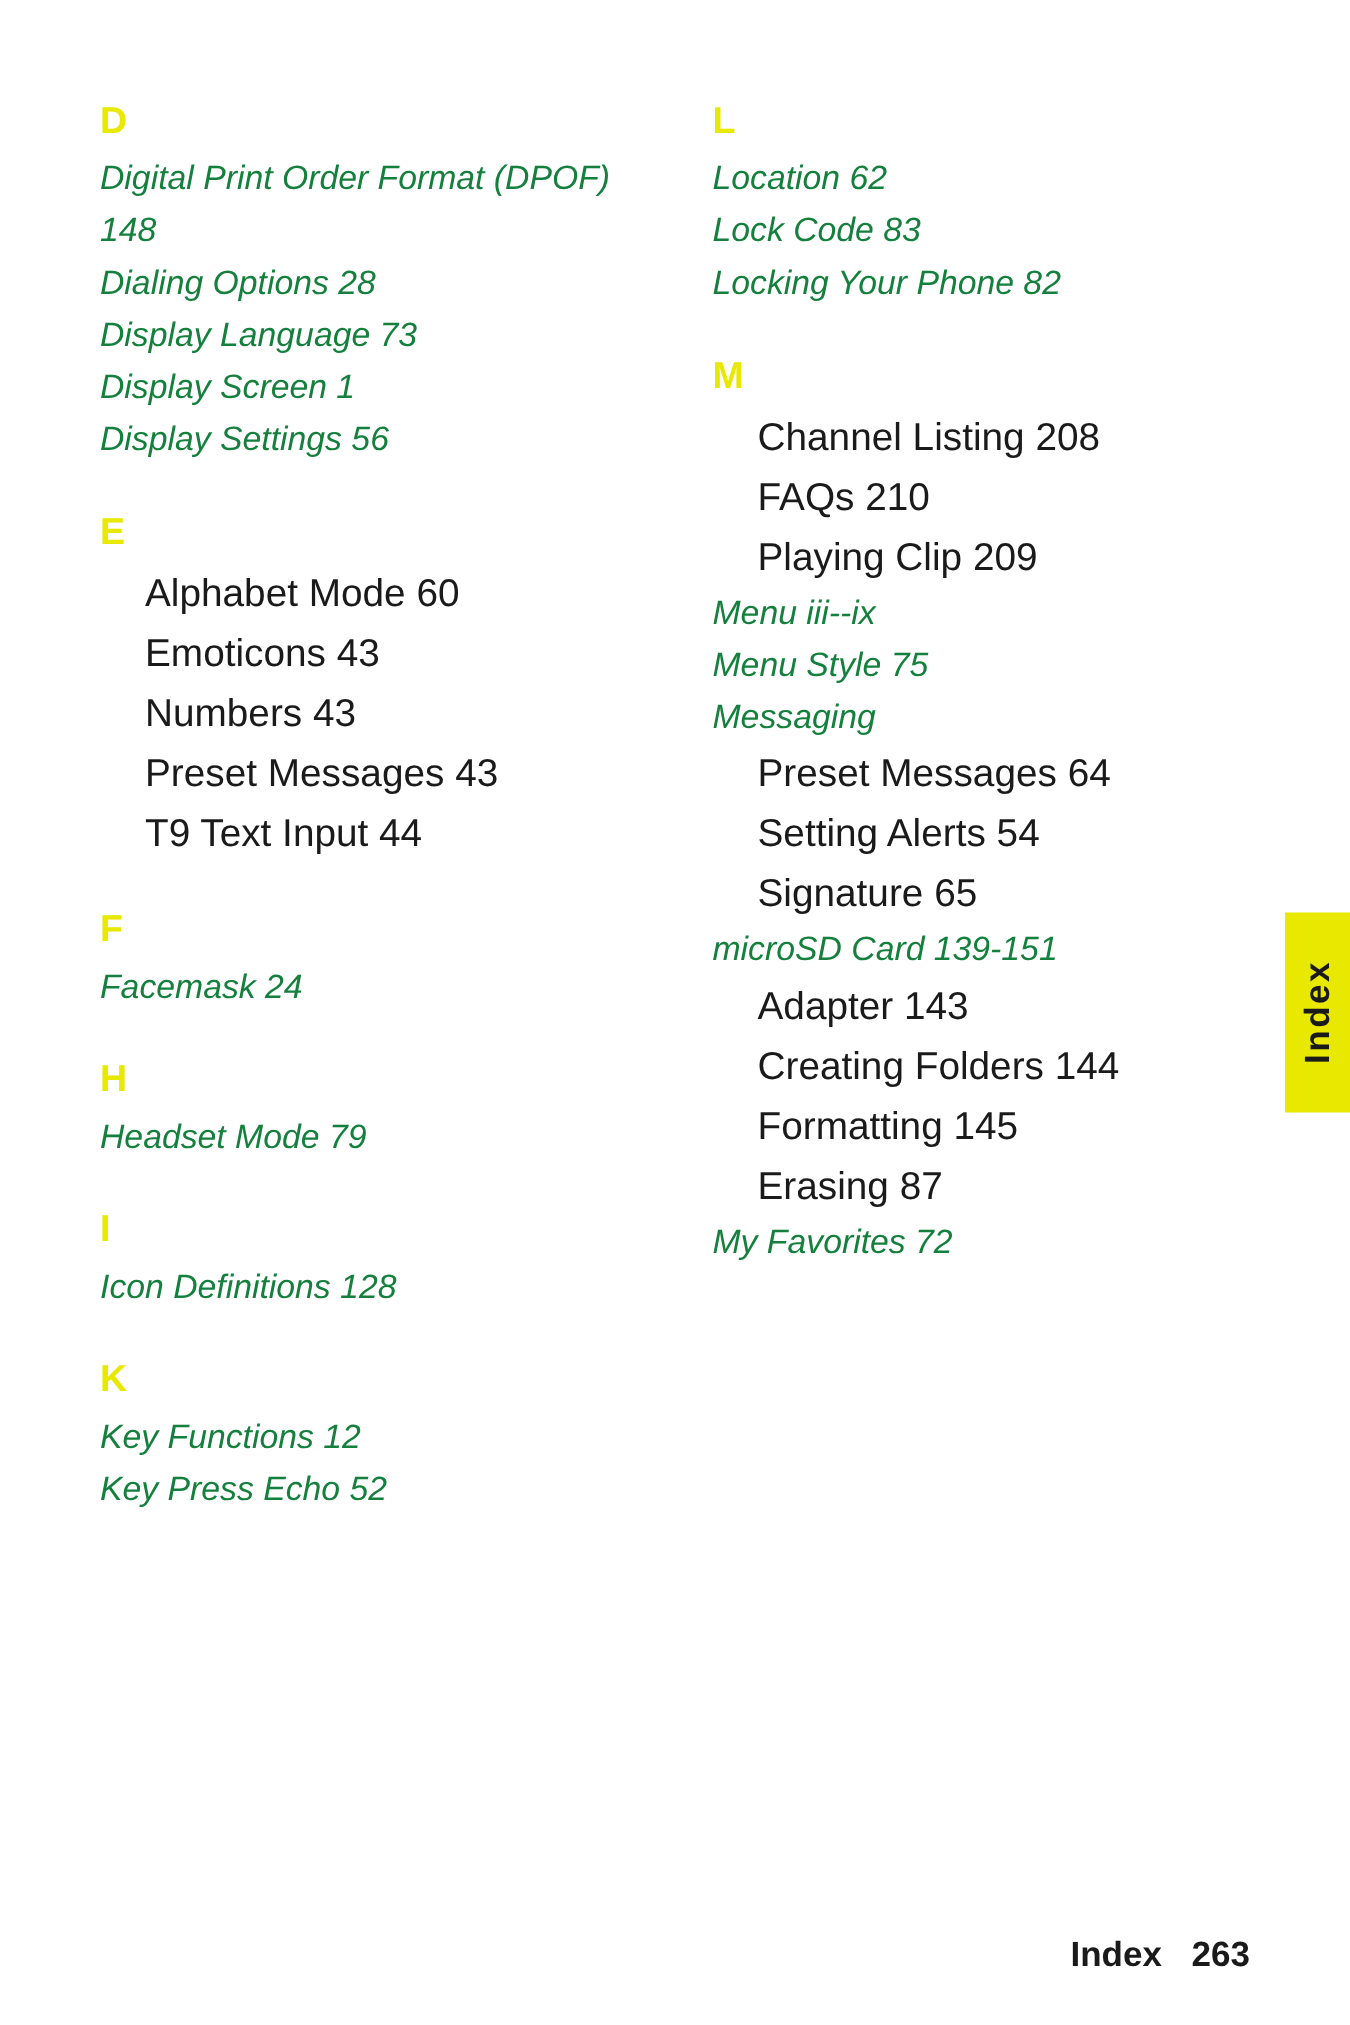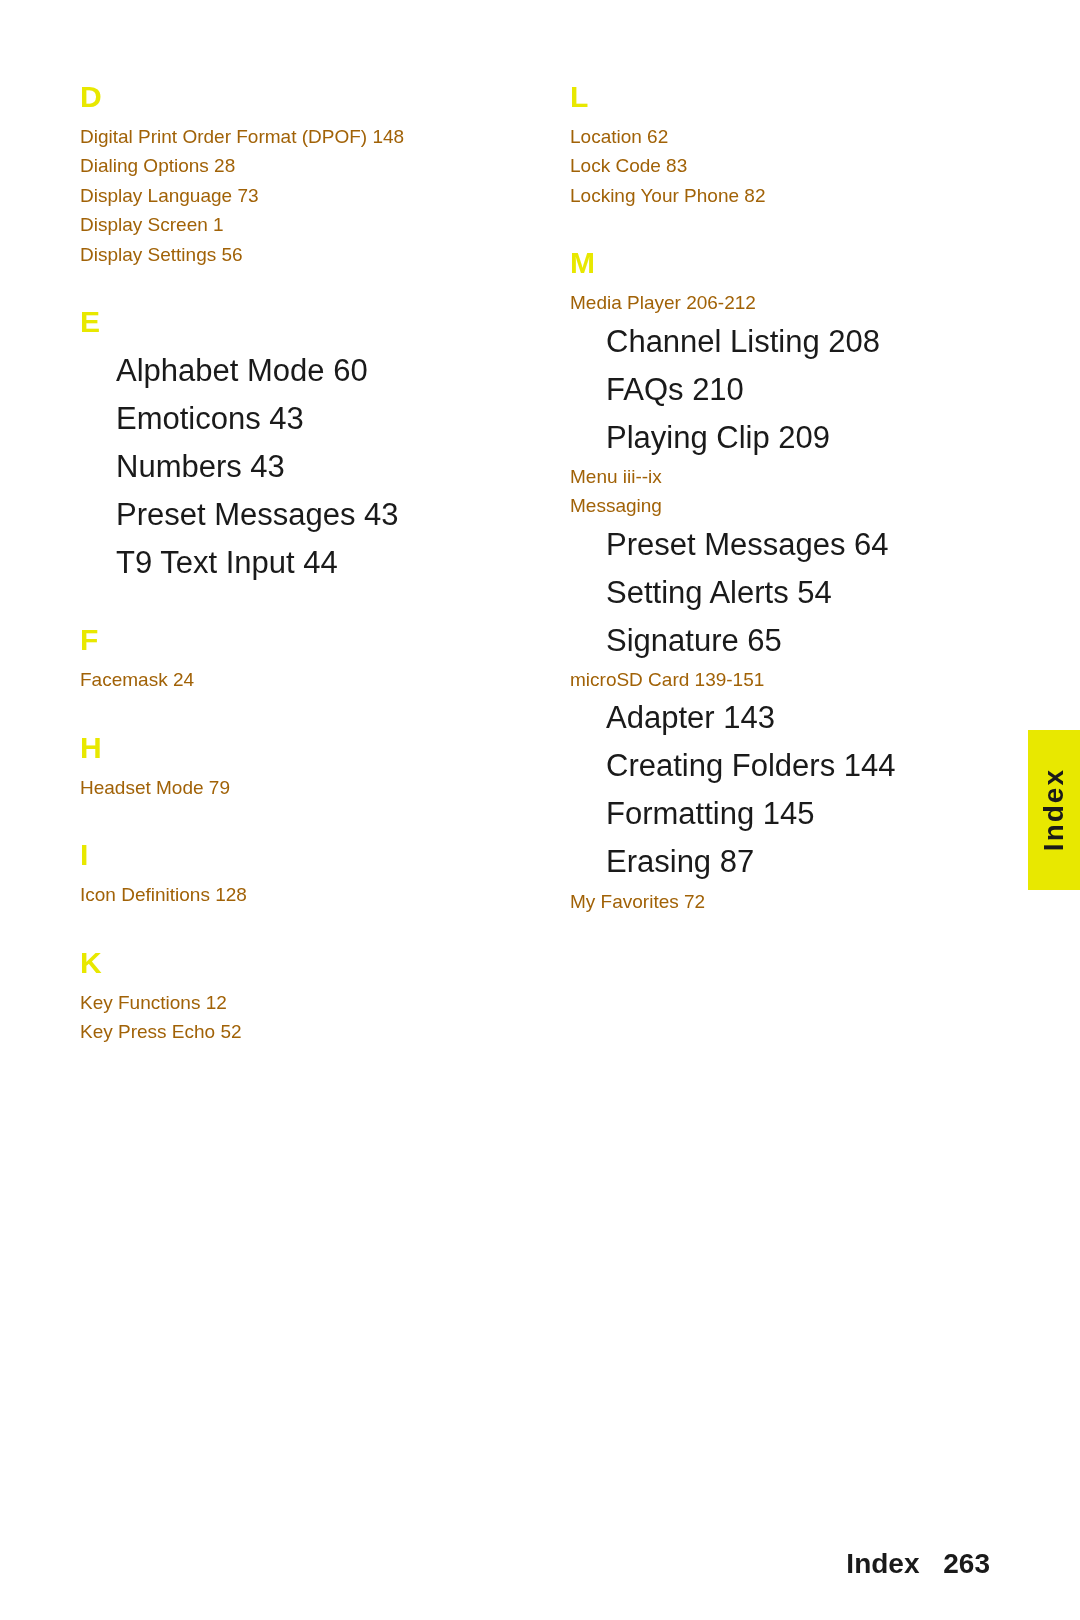--- a/index.html
+++ b/index.html
@@ -47,23 +47,24 @@
 
     .section-letter {
       color: #e8e800;
       font-weight: bold;
       font-size: 30px;
       margin-bottom: 8px;
       display: block;
     }
 
     .index-entry {
-      font-size: 19px;
+      font-size: 27px;
       line-height: 1.55;
-      color: #a16207;
+      color: #15803d;
+      font-style: italic;
     }
 
     .index-entry-indented {
       font-size: 31px;
       line-height: 1.55;
       color: #1a1a1a;
       padding-left: 36px;
     }
 
     .side-tab {
@@ -84,21 +85,21 @@
       transform: rotate(180deg);
       font-size: 28px;
       font-weight: bold;
       color: #1a1a1a;
       letter-spacing: 2px;
     }
 
     .footer {
       position: absolute;
       bottom: 40px;
-      right: 90px;
+      right: 80px;
       font-size: 28px;
       font-weight: bold;
       color: #1a1a1a;
     }
 
     .footer-page {
       margin-left: 16px;
     }
   </style>
 </head>
@@ -144,25 +145,25 @@
 
   <div class="right-column">
   <div class="section">
         <span class="section-letter">L</span>
         <div class="index-entry">Location 62</div>
         <div class="index-entry">Lock Code 83</div>
         <div class="index-entry">Locking Your Phone 82</div>
       </div>
       <div class="section">
         <span class="section-letter">M</span>
-        <div class="index-entry">Media Player 206-212</div>
         <div class="index-entry-indented">Channel Listing 208</div>
         <div class="index-entry-indented">FAQs 210</div>
         <div class="index-entry-indented">Playing Clip 209</div>
         <div class="index-entry">Menu iii--ix</div>
+        <div class="index-entry">Menu Style 75</div>
         <div class="index-entry">Messaging</div>
         <div class="index-entry-indented">Preset Messages 64</div>
         <div class="index-entry-indented">Setting Alerts 54</div>
         <div class="index-entry-indented">Signature 65</div>
         <div class="index-entry">microSD Card 139-151</div>
         <div class="index-entry-indented">Adapter 143</div>
         <div class="index-entry-indented">Creating Folders 144</div>
         <div class="index-entry-indented">Formatting 145</div>
         <div class="index-entry-indented">Erasing 87</div>
         <div class="index-entry">My Favorites 72</div>

